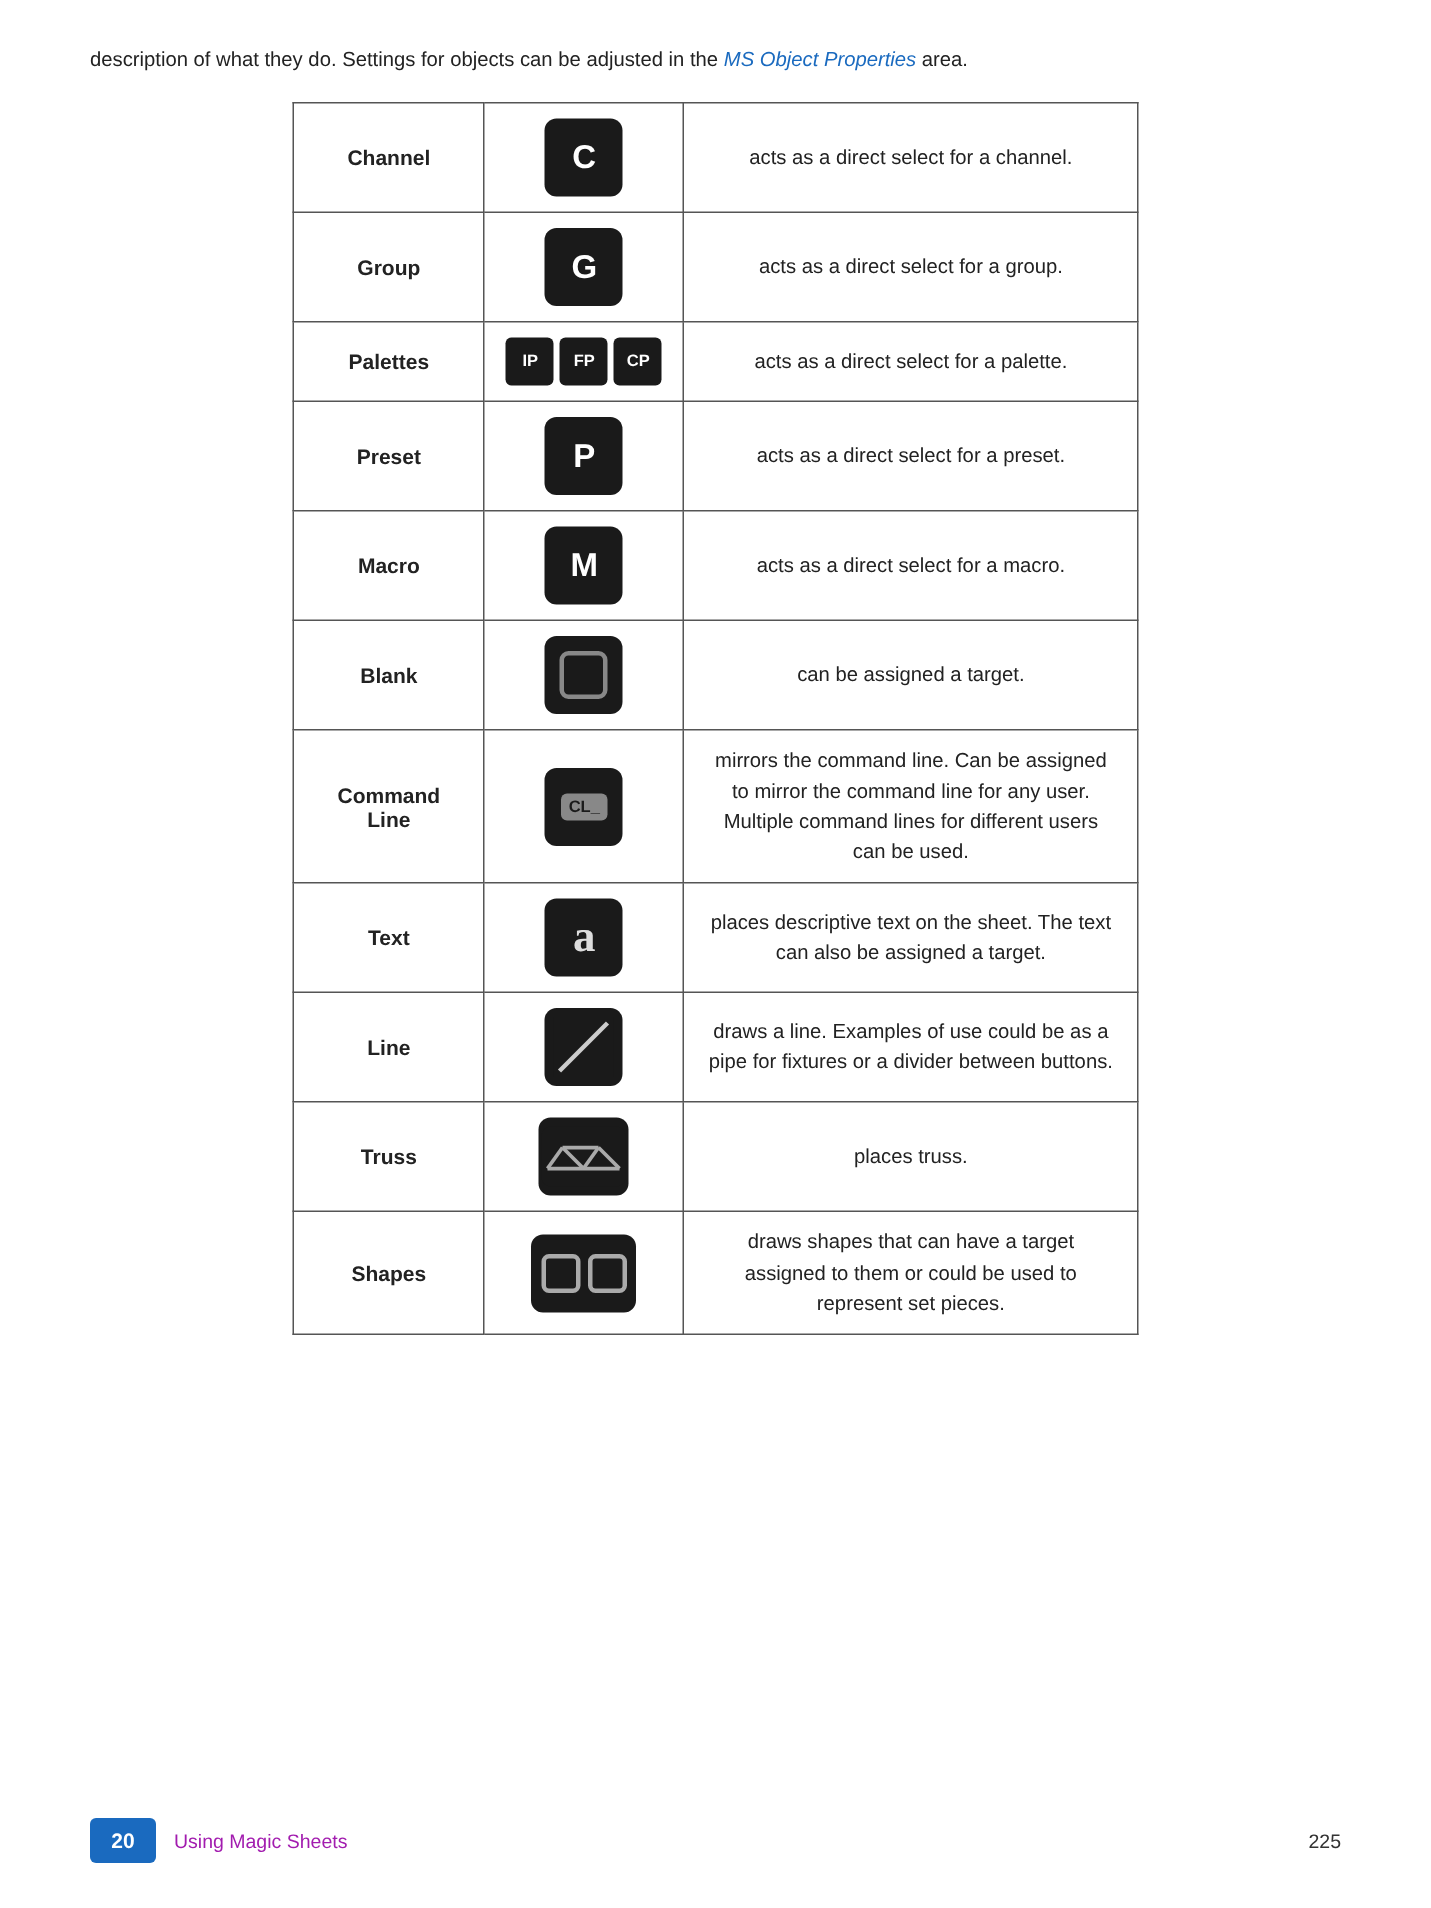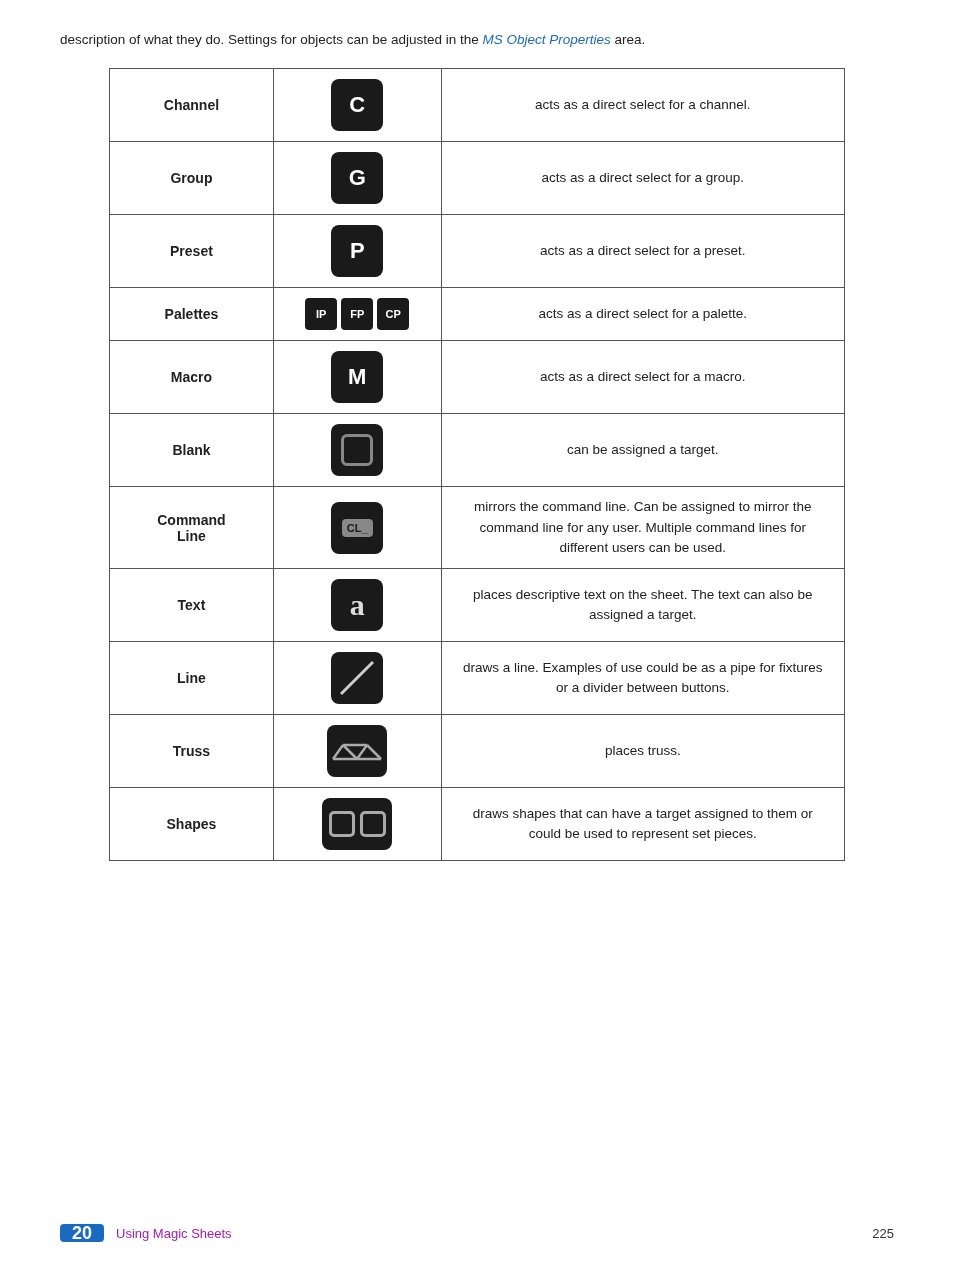--- a/index.html
+++ b/index.html
@@ -23,21 +23,21 @@
       line-height: 1.5;
     }
 
     .intro-link {
       color: #1a6abf;
       font-style: italic;
       text-decoration: none;
     }
 
     table.main-table {
-      width: 736px;
+      width: 564px;
       border-collapse: collapse;
       margin: 0 auto;
     }
 
     table.main-table td {
       border: 1px solid #555;
       padding: 10px 14px;
       vertical-align: middle;
     }
 
@@ -237,23 +237,23 @@
       right: 0;
       display: flex;
       align-items: center;
       padding: 0 60px;
     }
 
     .footer-badge {
       background: #1a6abf;
       color: #fff;
       font-weight: bold;
-      font-size: 18px;
+      font-size: 14px;
       width: 44px;
-      height: 18px;
+      height: 30px;
       display: flex;
       align-items: center;
       justify-content: center;
       border-radius: 4px;
       margin-right: 12px;
     }
 
     .footer-chapter {
       font-size: 13px;
       color: #a21caf;
@@ -286,37 +286,37 @@
 
     <tr>
       <td class="col-label"><strong>Group</strong></td>
       <td class="col-icon">
         <div class="icon-box icon-lg">G</div>
       </td>
       <td class="col-desc">acts as a direct select for a group.</td>
     </tr>
 
     <tr>
-      <td class="col-label"><strong>Preset</strong></td>
-      <td class="col-icon">
-        <div class="icon-box icon-lg">P</div>
-      </td>
-      <td class="col-desc">acts as a direct select for a preset.</td>
-    </tr>
-
-    <tr>
       <td class="col-label"><strong>Palettes</strong></td>
       <td class="col-icon">
         <div class="icon-palettes">
           <div class="icon-palette-btn">IP</div>
           <div class="icon-palette-btn">FP</div>
           <div class="icon-palette-btn">CP</div>
         </div>
       </td>
       <td class="col-desc">acts as a direct select for a palette.</td>
+    </tr>
+
+    <tr>
+      <td class="col-label"><strong>Preset</strong></td>
+      <td class="col-icon">
+        <div class="icon-box icon-lg">P</div>
+      </td>
+      <td class="col-desc">acts as a direct select for a preset.</td>
     </tr>
 
     <tr>
       <td class="col-label"><strong>Macro</strong></td>
       <td class="col-icon">
         <div class="icon-box icon-lg">M</div>
       </td>
       <td class="col-desc">acts as a direct select for a macro.</td>
     </tr>
 

